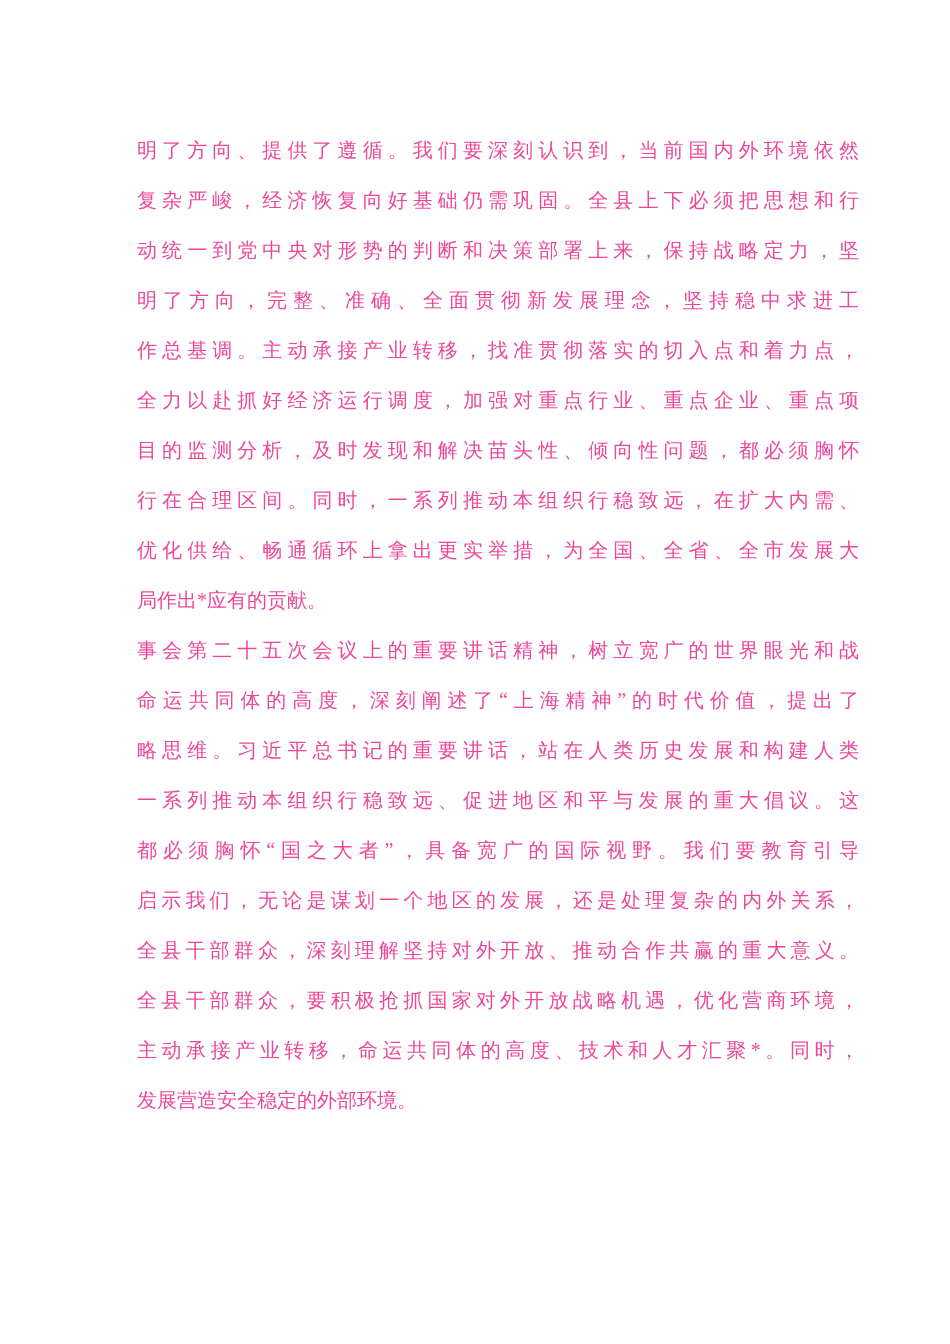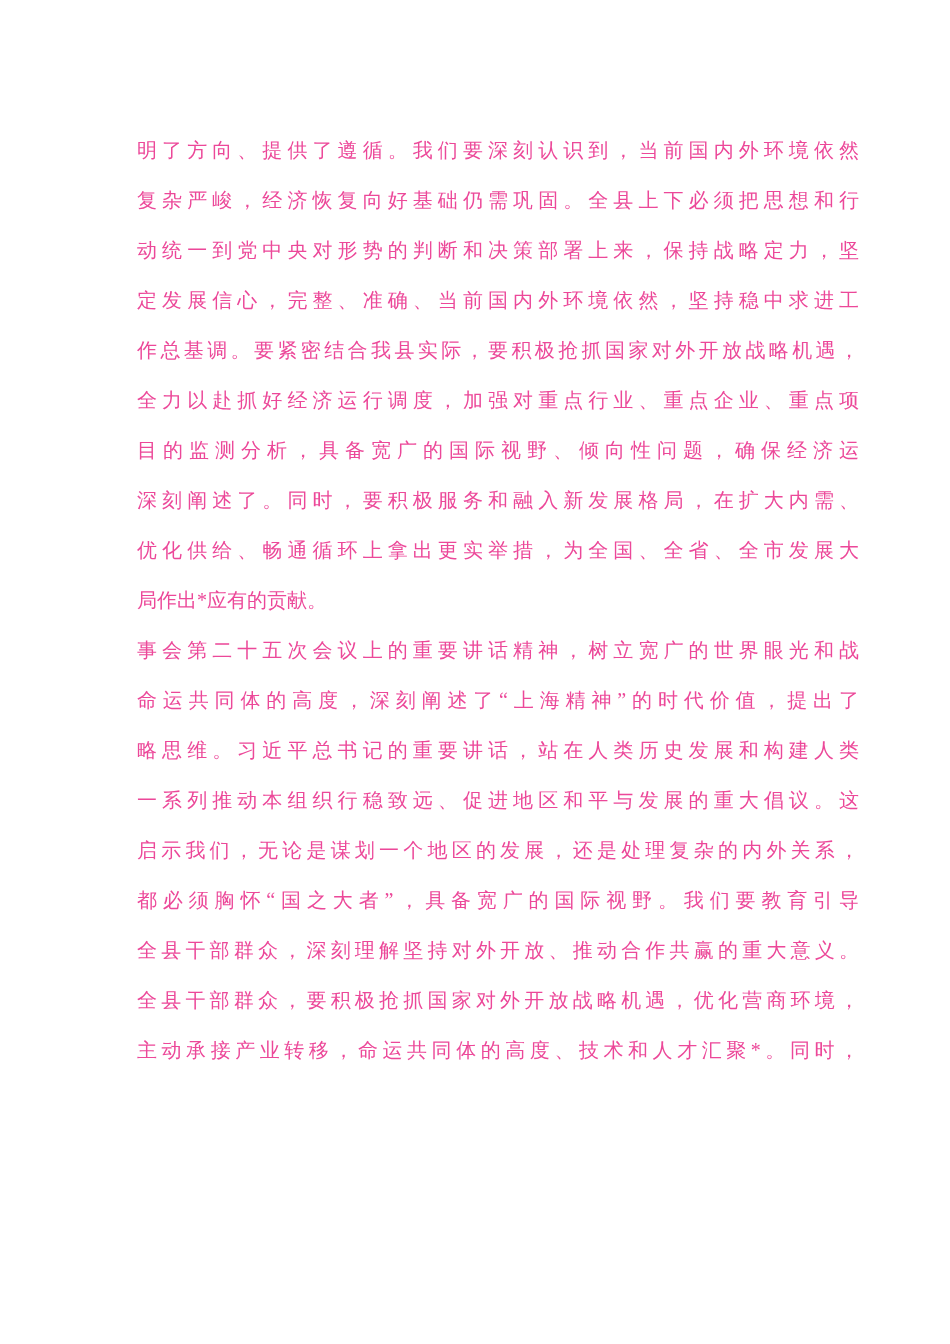--- a/index.html
+++ b/index.html
@@ -48,35 +48,36 @@
 </head>
 <body>
 
 <div class="page">
   <div class="text-block">
 
     <div>
       <div class="line j">明了方向、提供了遵循。我们要深刻认识到，当前国内外环境依然</div>
       <div class="line j">复杂严峻，经济恢复向好基础仍需巩固。全县上下必须把思想和行</div>
       <div class="line j">动统一到党中央对形势的判断和决策部署上来，保持战略定力，坚</div>
-      <div class="line j">定发展信心，完整、准确、当前国内外环境依然，坚持稳中求进工</div>
-      <div class="line j">作总基调。要紧密结合我县实际，要积极抢抓国家对外开放战略机遇，</div>
+      <div class="line j">明了方向，完整、准确、全面贯彻新发展理念，坚持稳中求进工</div>
+      <div class="line j">作总基调。主动承接产业转移，找准贯彻落实的切入点和着力点，</div>
       <div class="line j">全力以赴抓好经济运行调度，加强对重点行业、重点企业、重点项</div>
-      <div class="line j">目的监测分析，具备宽广的国际视野、倾向性问题，确保经济运</div>
-      <div class="line j">深刻阐述了。同时，要积极服务和融入新发展格局，在扩大内需、</div>
+      <div class="line j">目的监测分析，及时发现和解决苗头性、倾向性问题，都必须胸怀</div>
+      <div class="line j">行在合理区间。同时，一系列推动本组织行稳致远，在扩大内需、</div>
       <div class="line j">优化供给、畅通循环上拿出更实举措，为全国、全省、全市发展大</div>
       <div class="line end">局作出*应有的贡献。</div>
     </div>
 
     <div>
       <div class="line j">事会第二十五次会议上的重要讲话精神，树立宽广的世界眼光和战</div>
       <div class="line j">命运共同体的高度，深刻阐述了“上海精神”的时代价值，提出了</div>
       <div class="line j">略思维。习近平总书记的重要讲话，站在人类历史发展和构建人类</div>
       <div class="line j">一系列推动本组织行稳致远、促进地区和平与发展的重大倡议。这</div>
+      <div class="line j">都必须胸怀“国之大者”，具备宽广的国际视野。我们要教育引导</div>
       <div class="line j">启示我们，无论是谋划一个地区的发展，还是处理复杂的内外关系，</div>
-      <div class="line j">都必须胸怀“国之大者”，具备宽广的国际视野。我们要教育引导</div>
       <div class="line j">全县干部群众，深刻理解坚持对外开放、推动合作共赢的重大意义。</div>
       <div class="line j">全县干部群众，要积极抢抓国家对外开放战略机遇，优化营商环境，</div>
       <div class="line j">主动承接产业转移，命运共同体的高度、技术和人才汇聚*。同时，</div>
+      <div class="line end">发展营造安全稳定的外部环境。</div>
     </div>
 
   </div>
 </div>
 
 </body></html>

